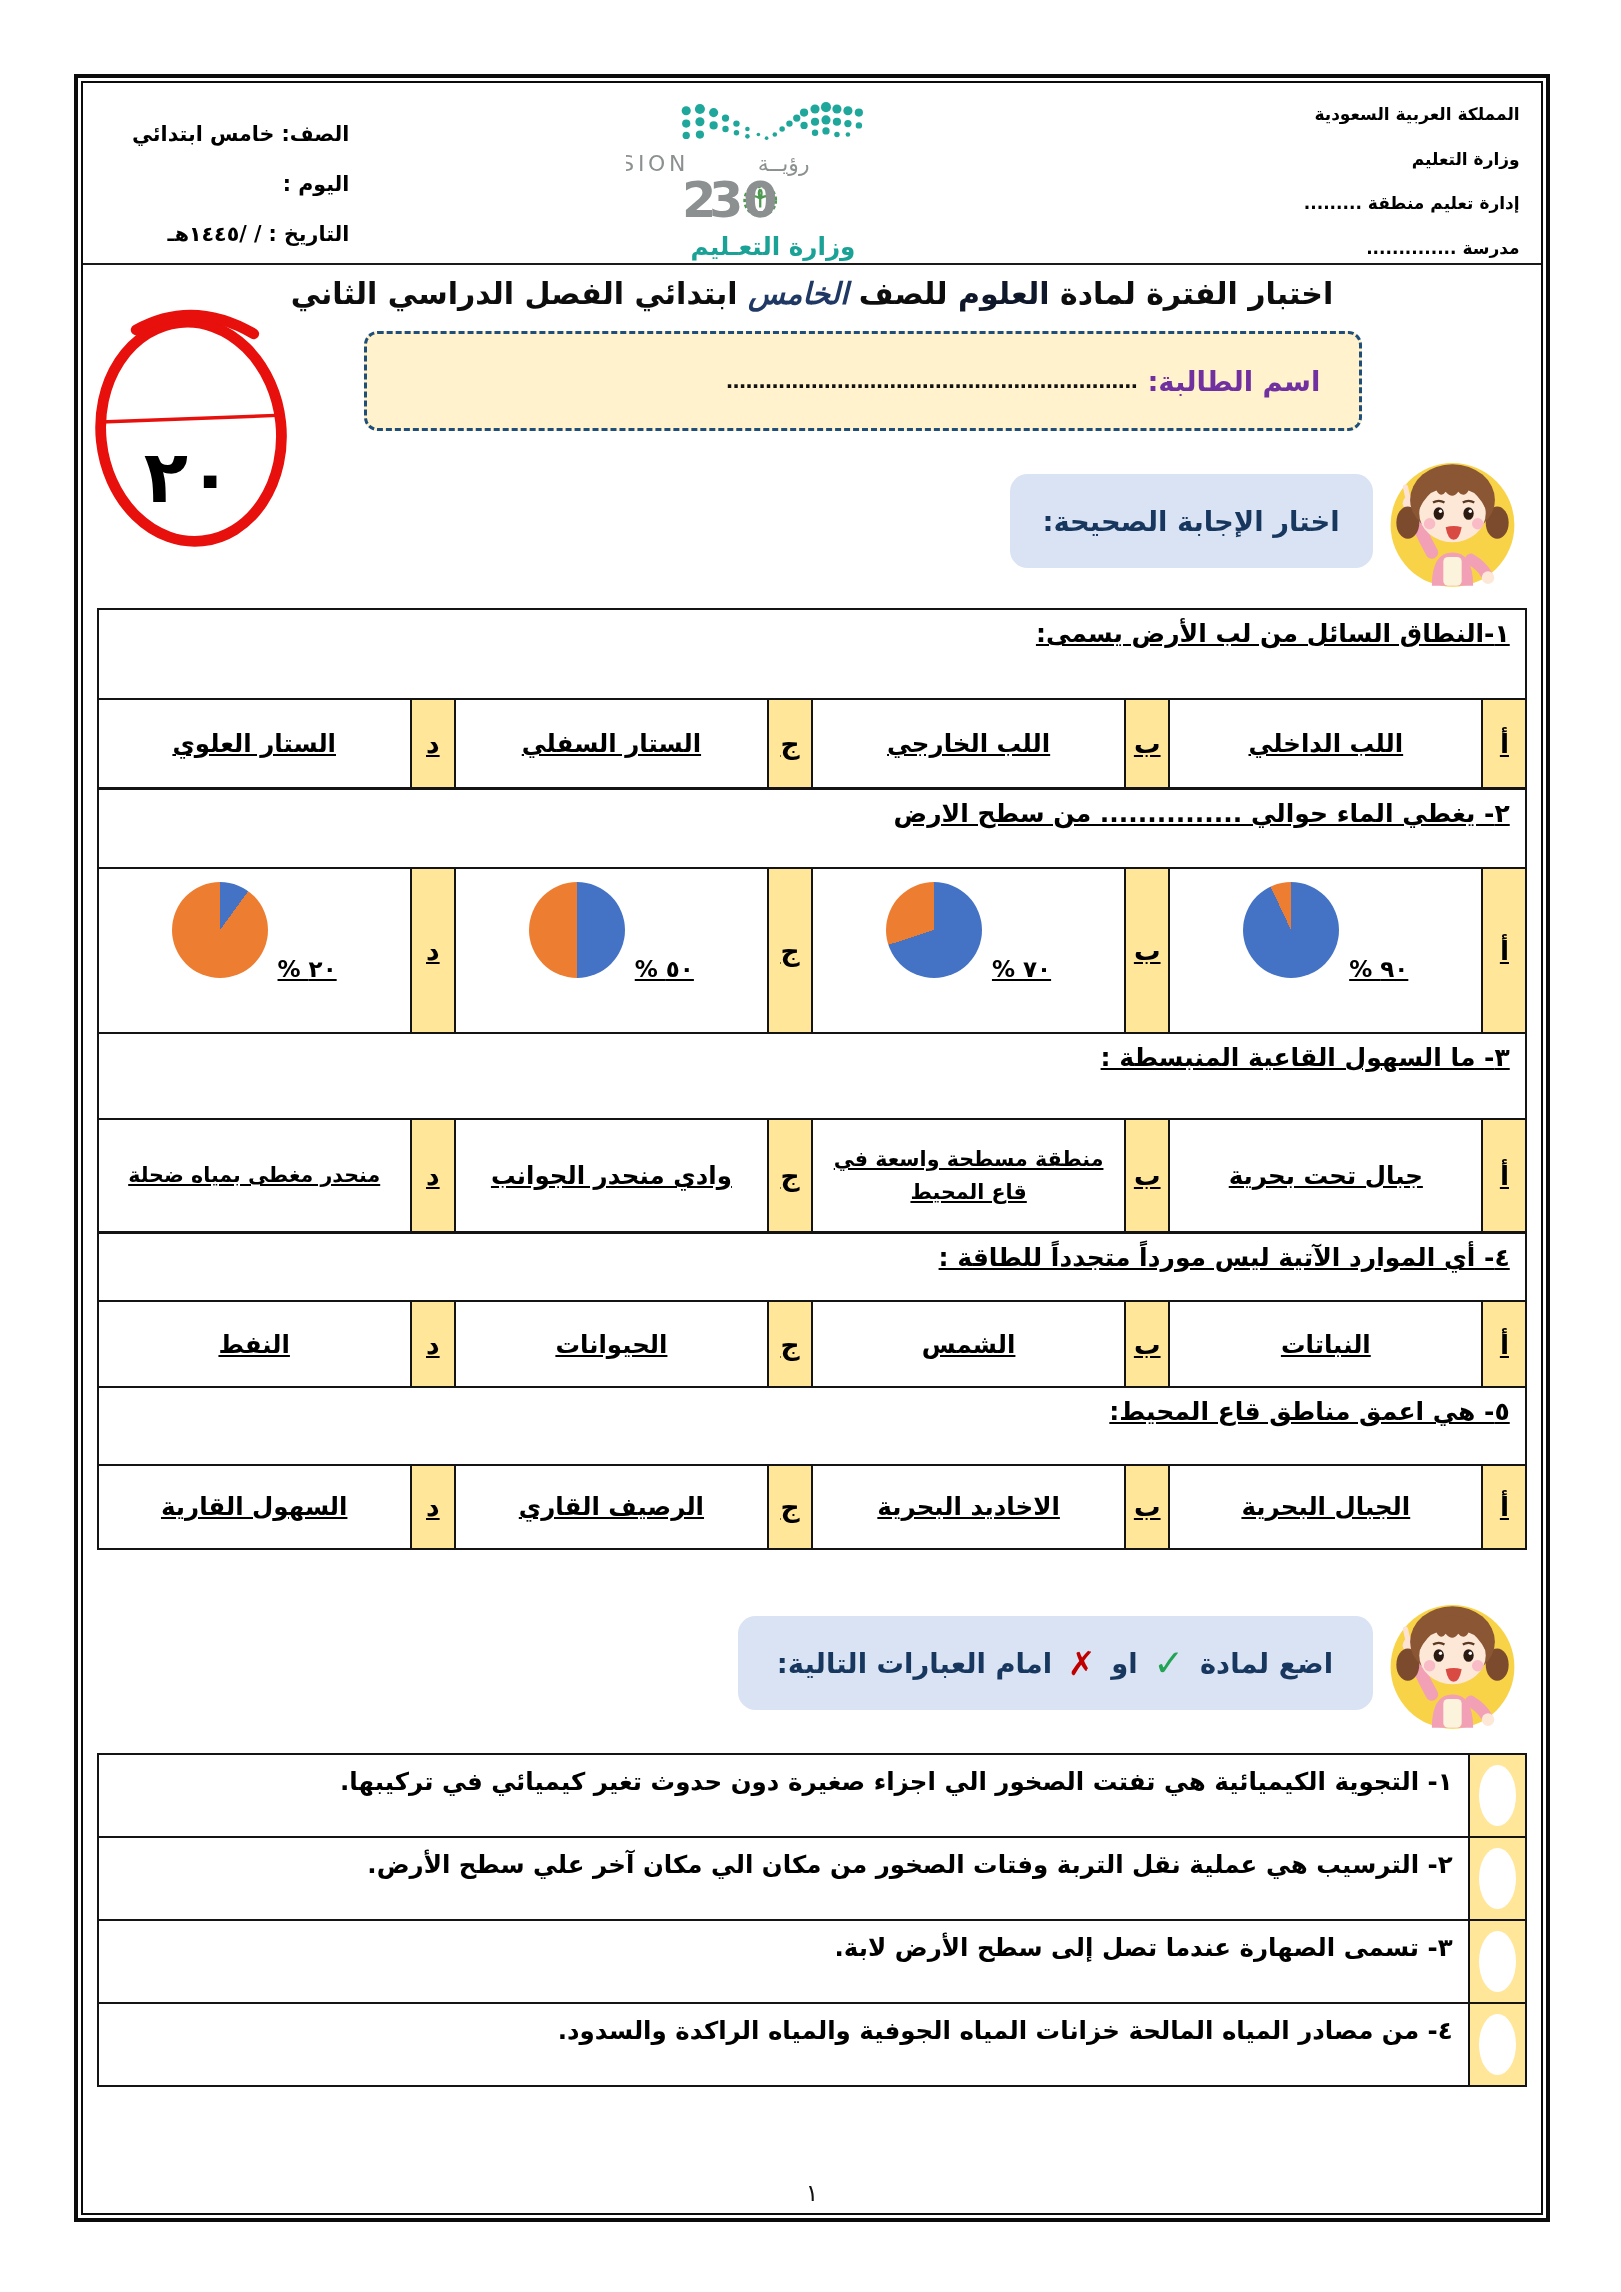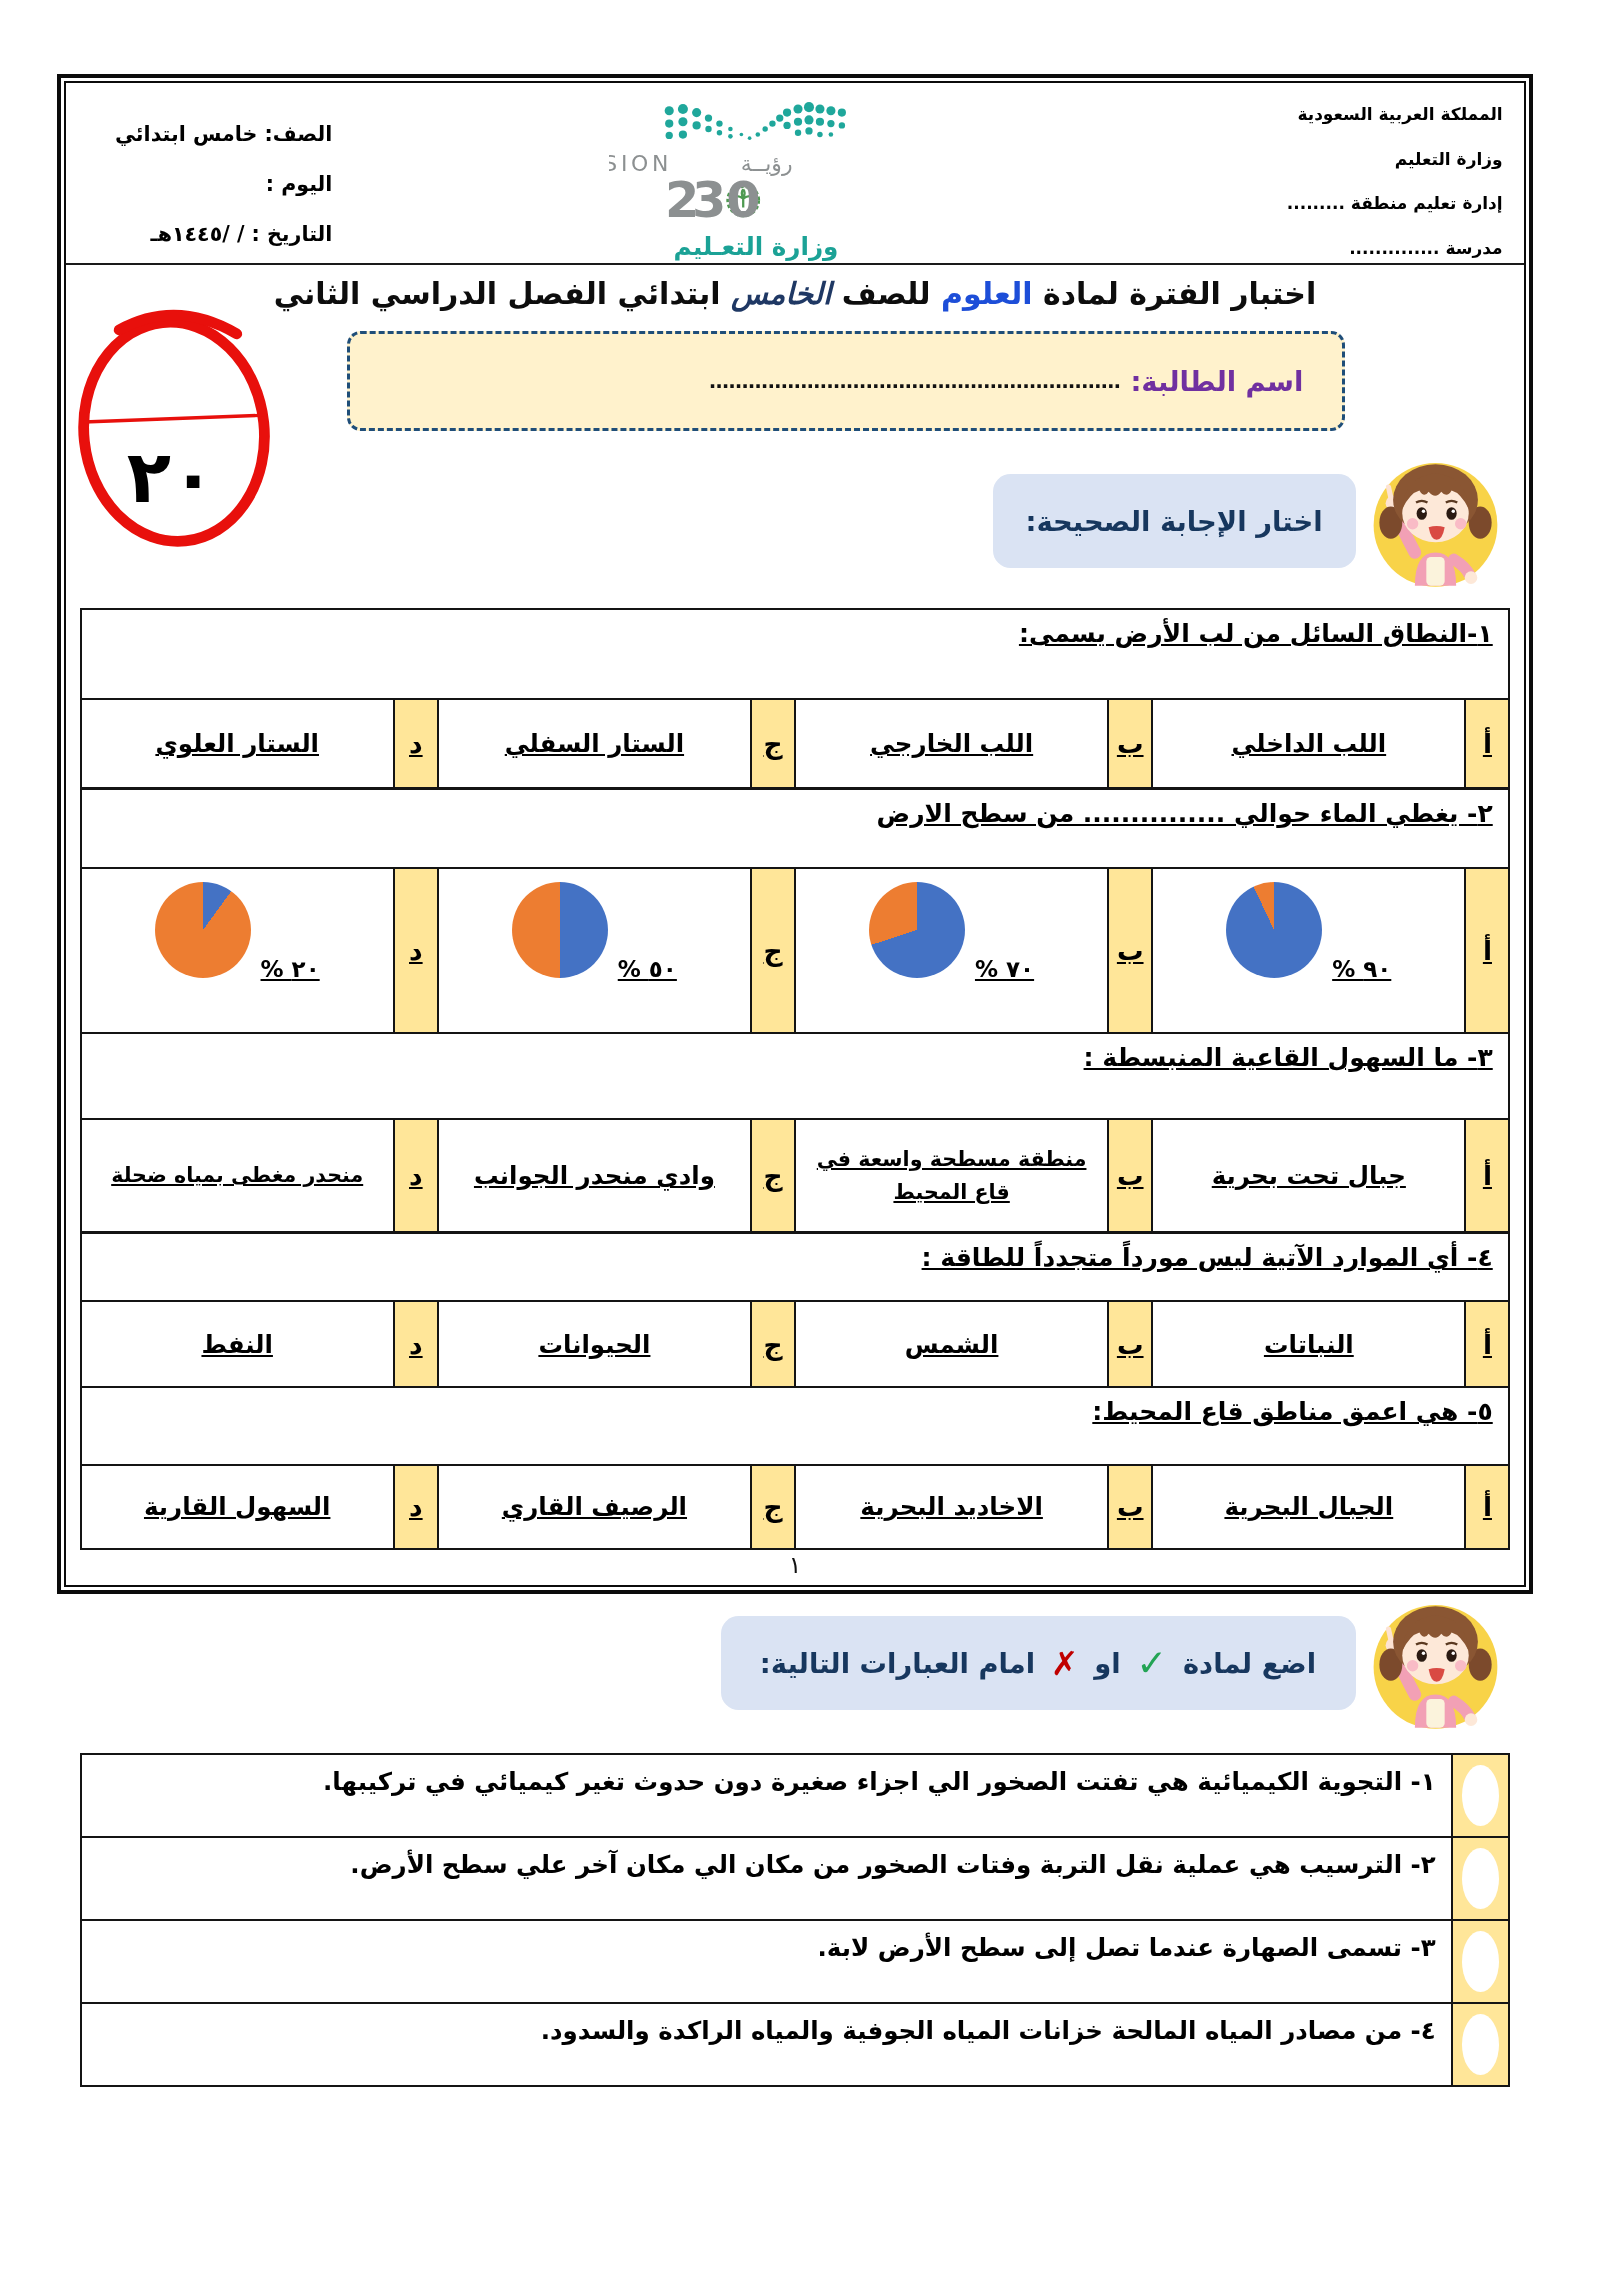--- a/index.html
+++ b/index.html
@@ -1,32 +1,32 @@
 <!DOCTYPE html>
 <html lang="ar" dir="rtl"><head>
 <meta charset="utf-8">
 <style>
   * { margin:0; padding:0; box-sizing:border-box; }
   html,body { background:#ffffff; }
   body { width:1621px; height:2293px; font-family:"DejaVu Sans", sans-serif; }
   .page { position:relative; width:1621px; height:2293px; background:#fff; direction:rtl; overflow:hidden; }
 
-  .frame { position:absolute; left:57px; top:74px; width:1476px; height:1520px; border:4.9px solid #0b0b0b; background:#fff; }
+  .frame { position:absolute; left:74px; top:74px; width:1476px; height:2148px; border:4.9px solid #0b0b0b; background:#fff; }
   .frame-inner { position:absolute; inset:2.9px; border:2px solid #0b0b0b; padding:7.8px 13.7px 5.9px; }
 
   
   .hdr { display:flex; justify-content:space-between; align-items:flex-start; height:172px; padding:7.8px 7.8px 0; }
   .hdr-right { font-weight:bold; font-size:17px; text-align:right; display:flex; flex-direction:column; gap:24.5px; padding-top:5.9px; width:323px; }
   .hdr-left  { font-weight:bold; font-size:20.6px;  text-align:right; display:flex; flex-direction:column; gap:26px; padding-top:23.5px; width:245px; padding-left:25.5px; }
   .hdr-logo  { width:304px; height:169px; display:flex; align-items:flex-start; justify-content:center; }
   .hdr-divider { border-top:2.9px solid #1a1a1a; margin:0 -13.7px; }
 
   
   .title { margin-top:11.8px; text-align:center; font-size:30px; font-weight:bold; color:#0d0d0d; }
-  .title .subject { color:#1d4ed8; }
+  .title .subject { color:#0f172a; }
   .title .grade   { color:#1F3864;font-style:italic; }
 
   
   .score-badge { position:absolute; top:192px; left:2px; width:216px; height:294px; pointer-events:none; }
 
   
   .name-box { margin:19.6px 165px 0 auto; width:998px; height:100px; background:#FFF2CC;
               border:3.9px dashed #1F4E79; border-radius:13.7px; display:flex; align-items:center; padding:0 39px; gap:9.8px; }
   .name-label { color:#7030A0; font-size:27.4px; font-weight:bold; white-space:nowrap; }
   .name-dots  { font-size:19.6px; font-weight:bold; color:#111; flex:1; overflow:hidden; white-space:nowrap; }

